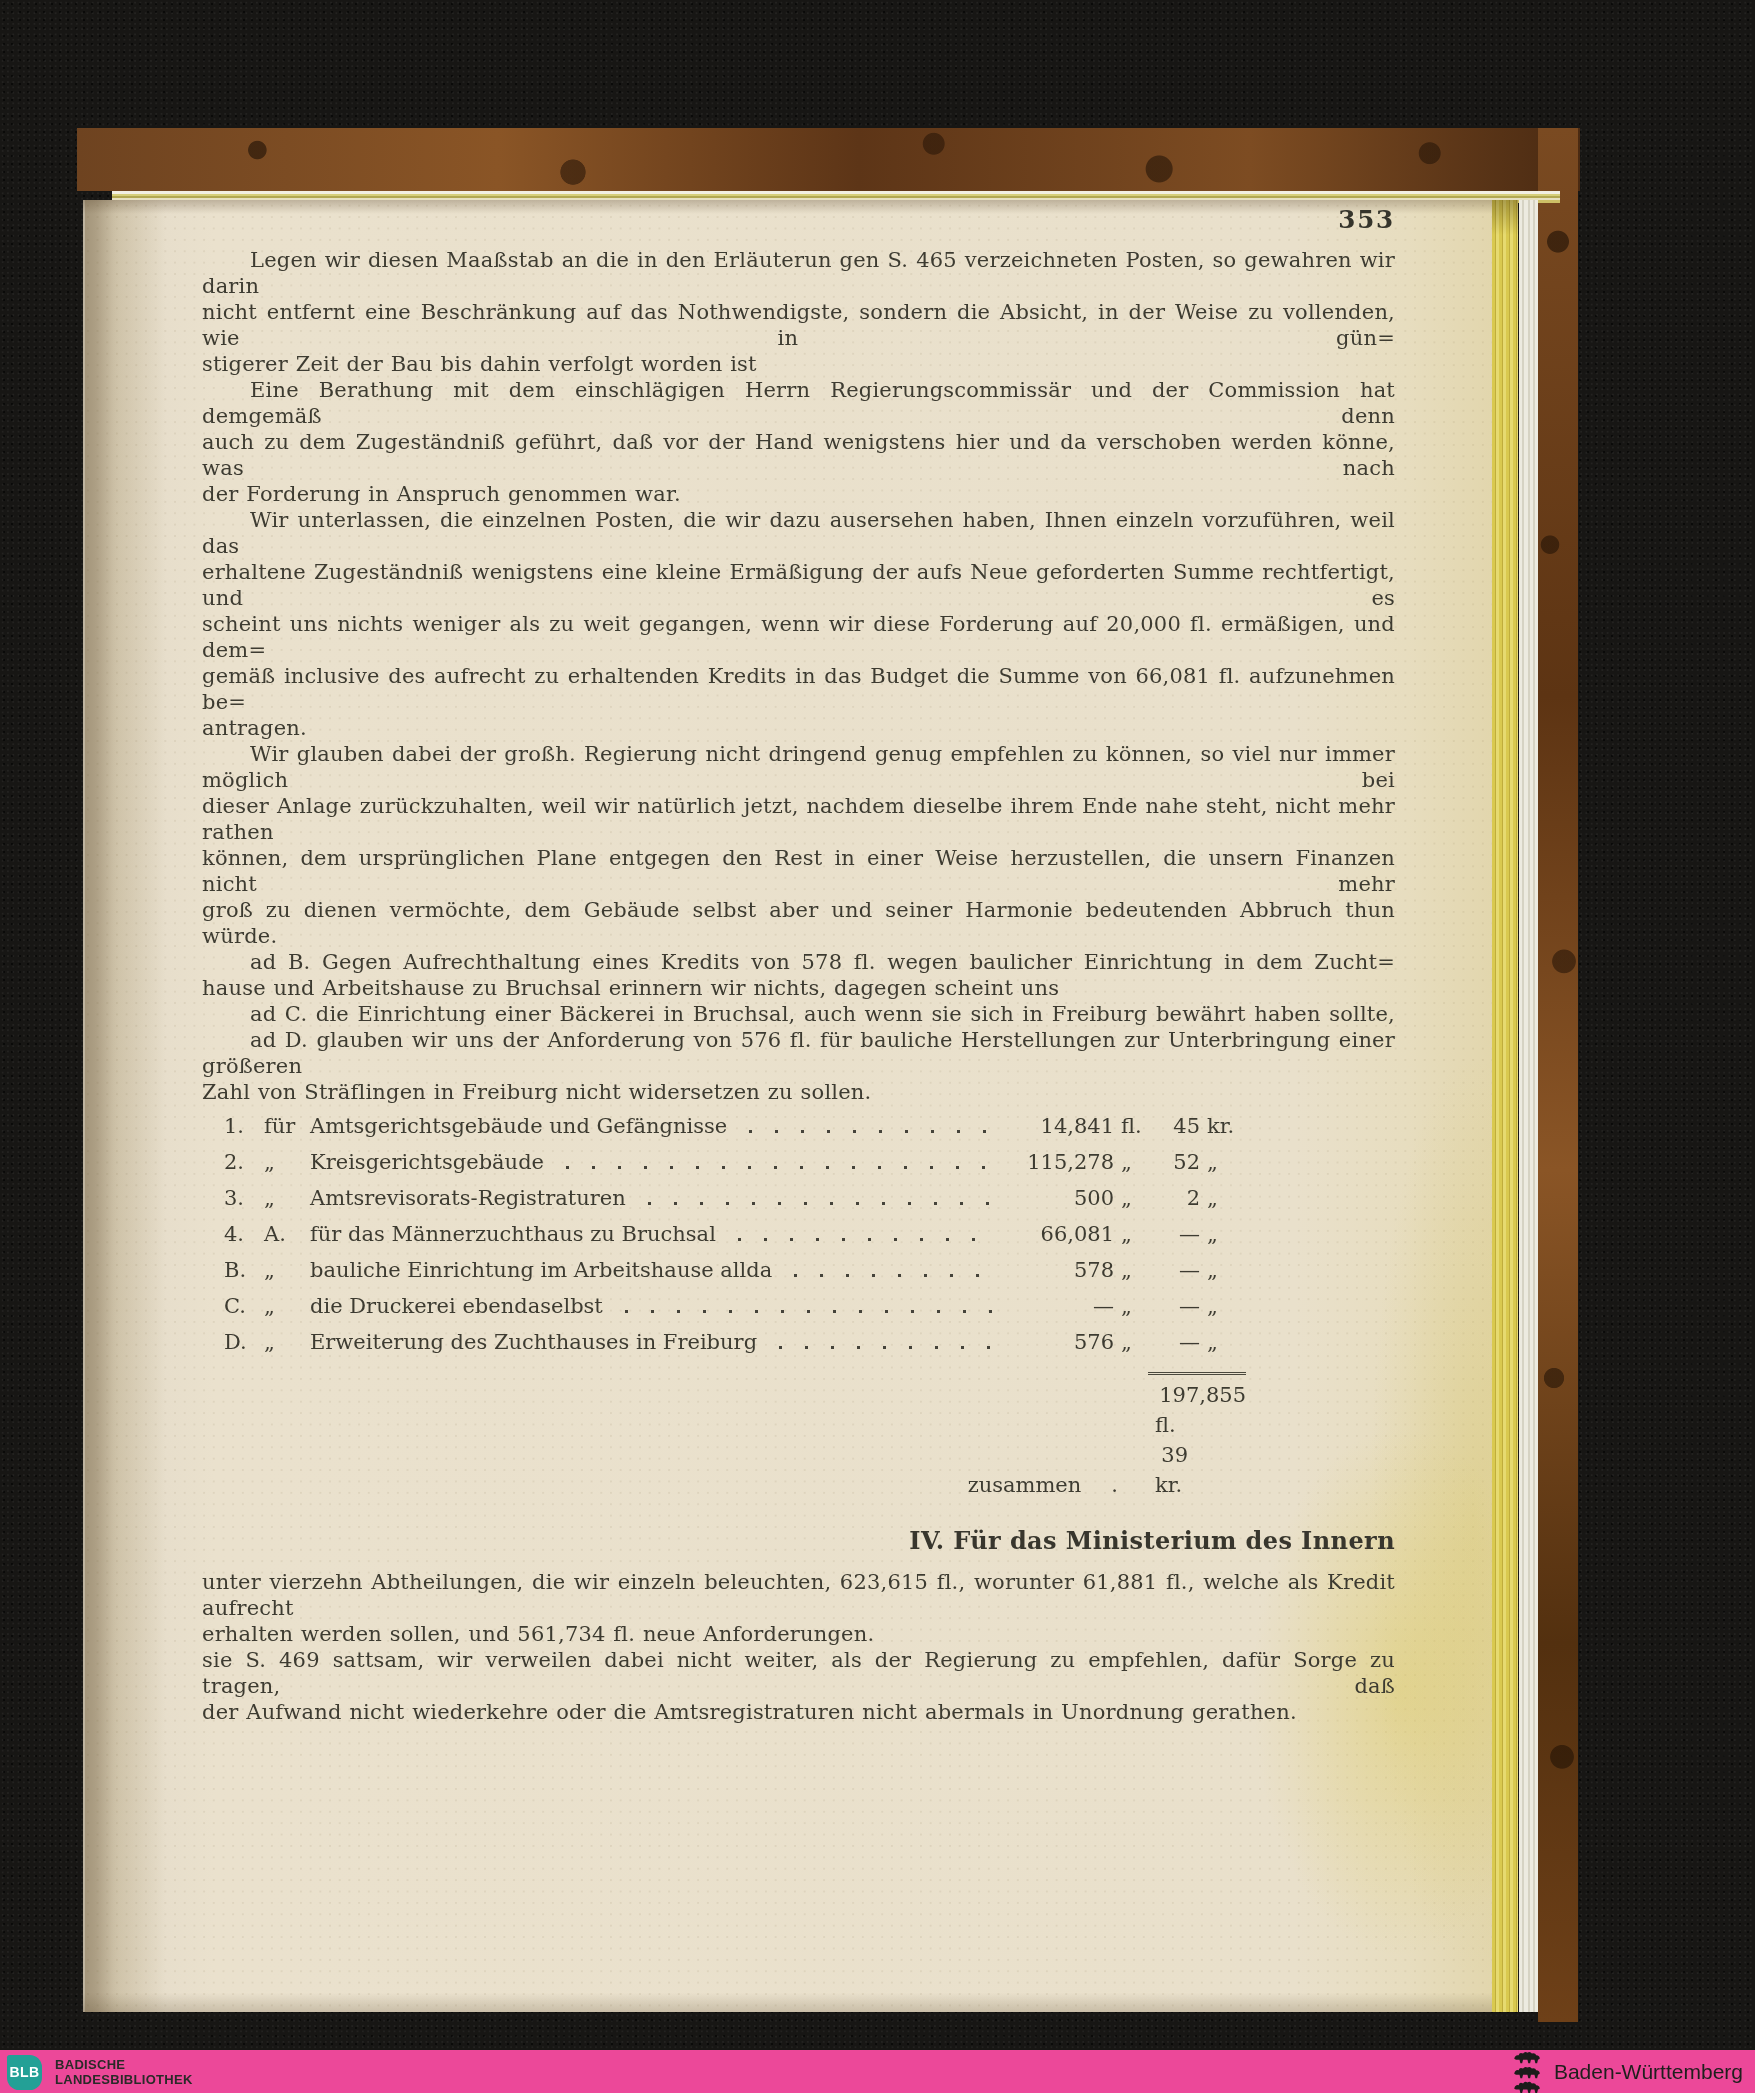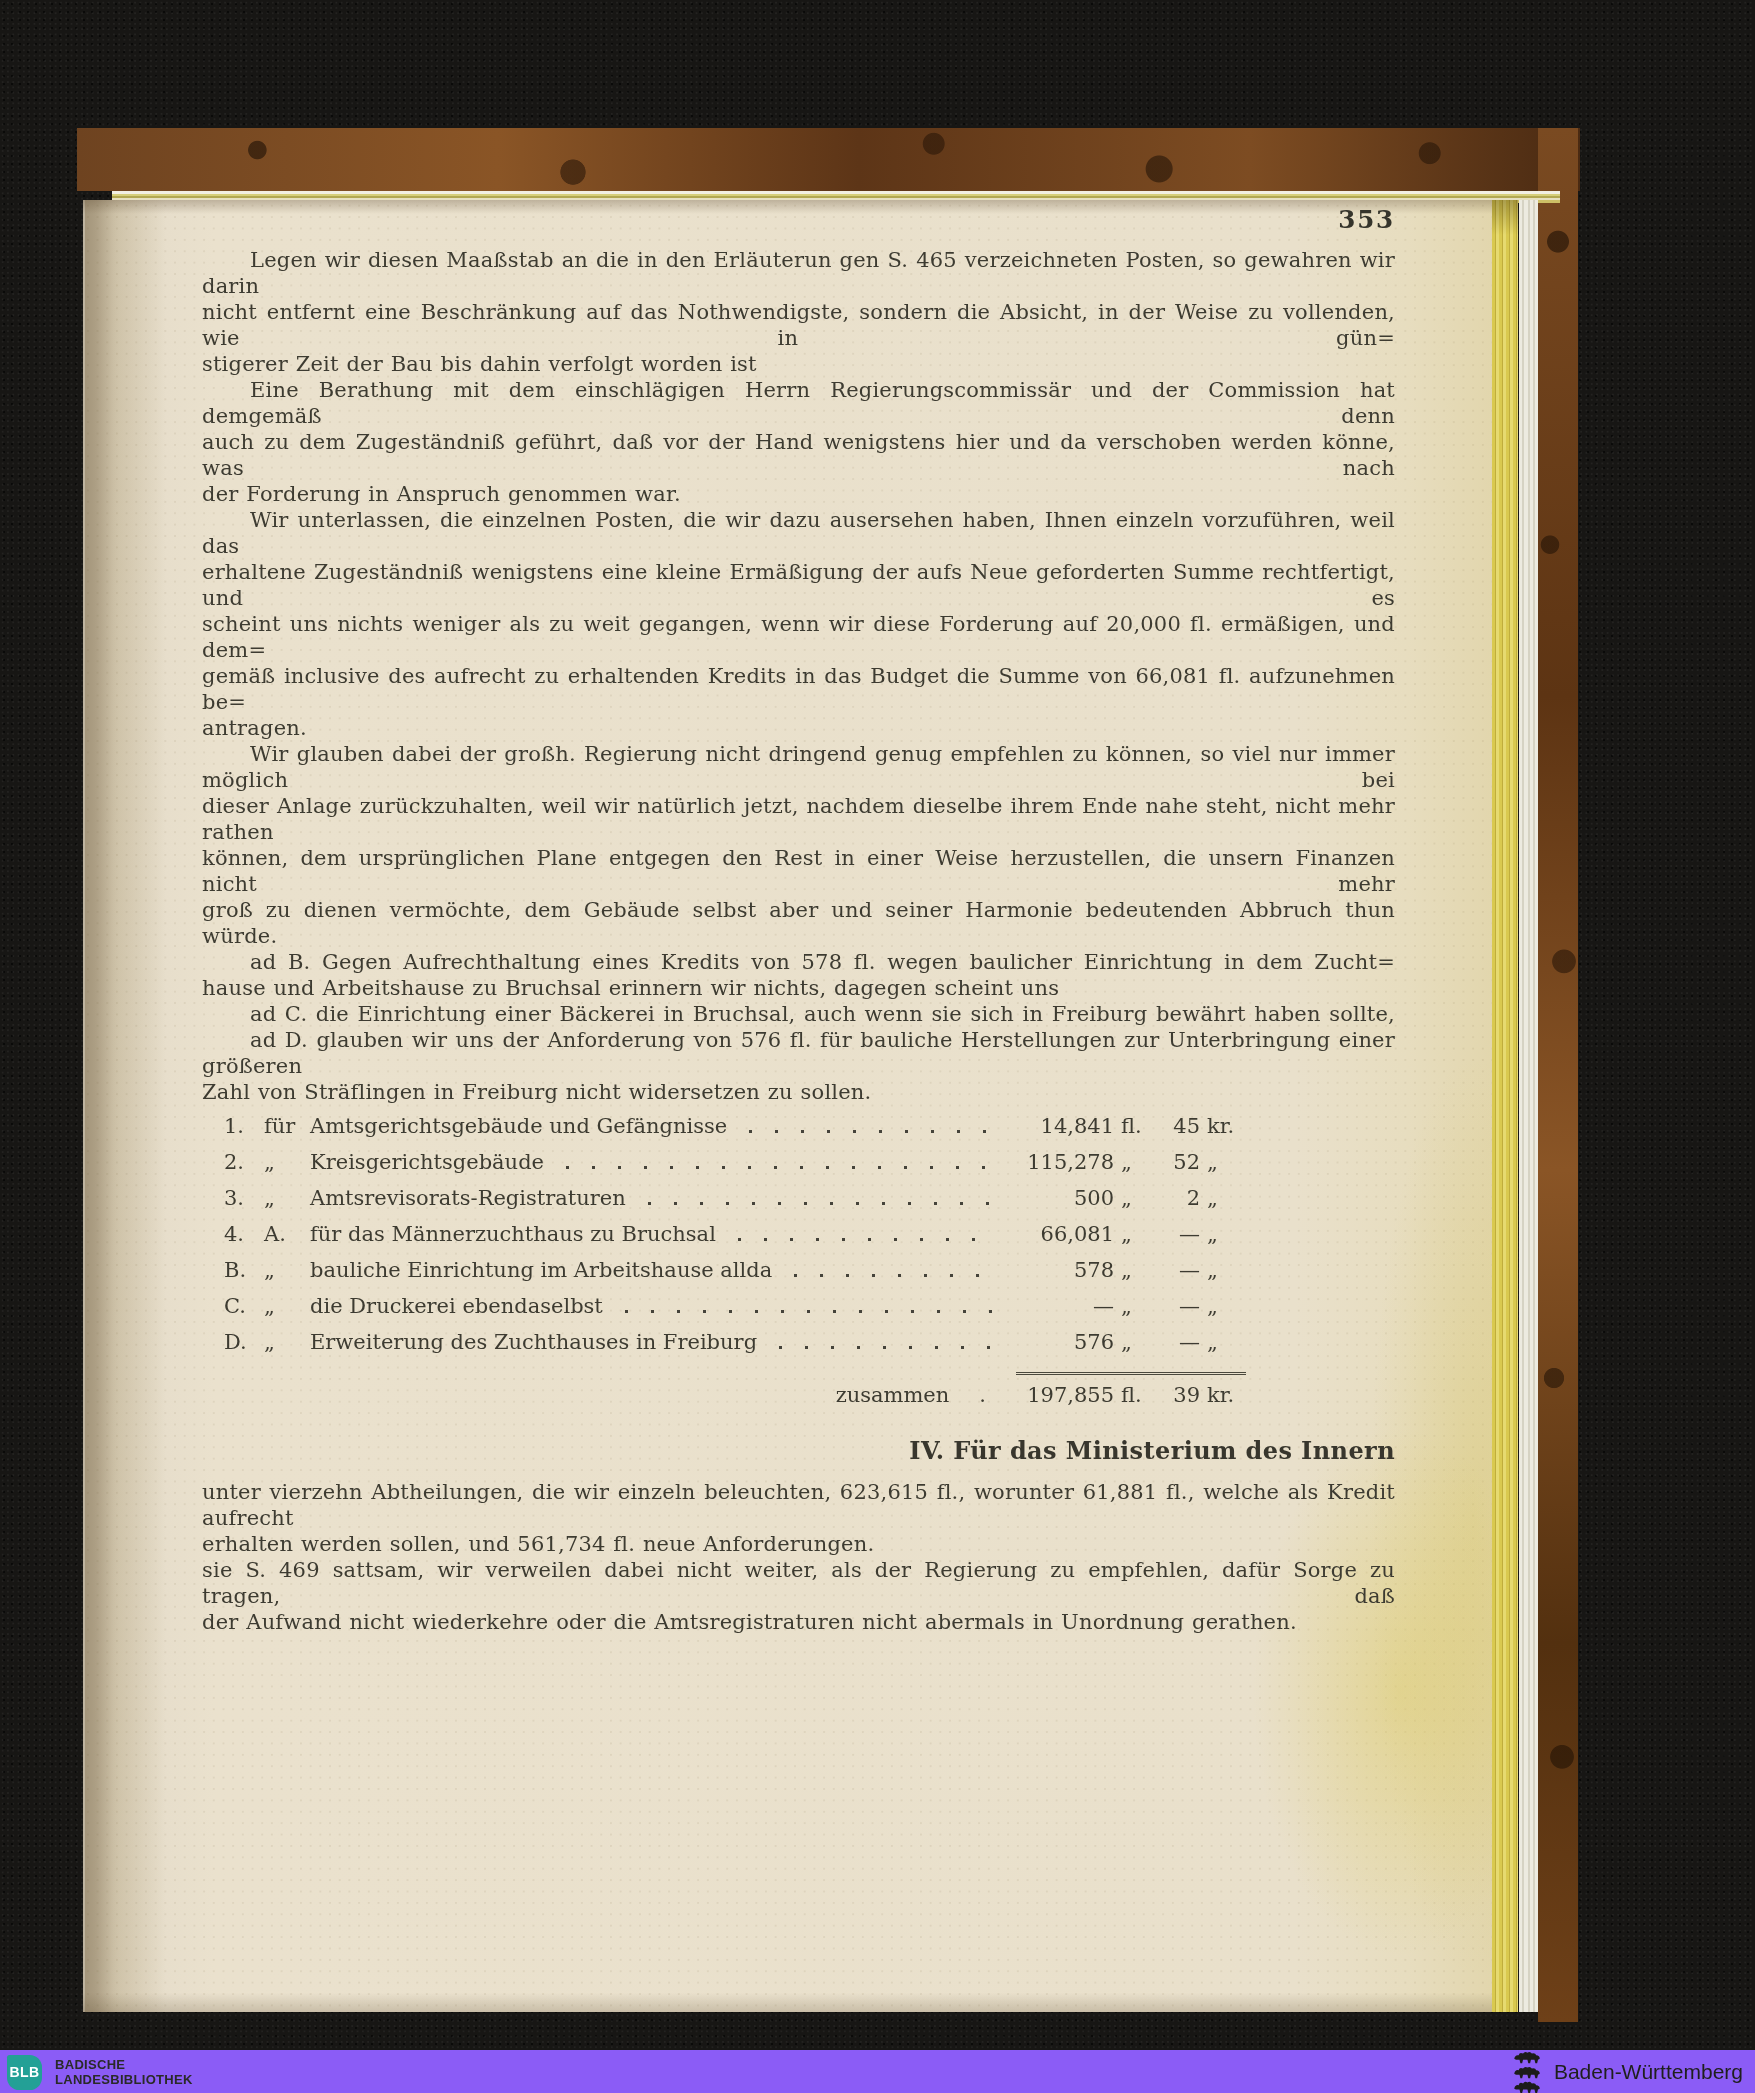--- a/index.html
+++ b/index.html
@@ -97,27 +97,27 @@
     background-size:26px 8.8px;background-repeat:repeat-x;
   }
   .amt{flex:none;text-align:right;}
   .amt.g{width:98px;}
   .amt.k{width:40px;}
   .unit{flex:none;width:39px;padding-left:7px;}
   
   .total-row{display:flex;justify-content:flex-end;align-items:flex-end;padding-right:149px;margin-top:12.3px;font-size:21px;line-height:30px;}
   .total-label{margin-right:30px;}
   .total-sep{margin-right:30px;}
-  .total-amt{display:flex;border-top:3.5px double #4a483c;padding-top:5.3px;}
+  .total-amt{display:flex;border-top:3.5px double #4a483c;padding-top:5.3px;flex-direction:column;}
   .total-amt .amt.g{width:98px;}
   .total-amt .amt.k{width:40px;}
   
   .footer-bar{
     position:absolute;left:0;bottom:0;width:1756px;height:44px;box-sizing:border-box;
-    background:#8b5cf6;display:flex;align-items:center;justify-content:space-between;
+    background:#ec4899;display:flex;align-items:center;justify-content:space-between;
     padding:0 13px 0 7px;font-family:"Liberation Sans", sans-serif;
   }
   .brand{display:flex;align-items:center;gap:13px;}
   .blb-logo{
     width:35px;height:35px;background:#23a096;color:#fff;
     font-weight:bold;font-size:14px;letter-spacing:0.4px;
     display:flex;align-items:center;justify-content:center;
     border-radius:2.6px 12.3px 12.3px 12.3px;
   }
   .brand-text{font-weight:bold;font-size:13px;line-height:15px;color:#2a2a28;letter-spacing:0.3px;}

